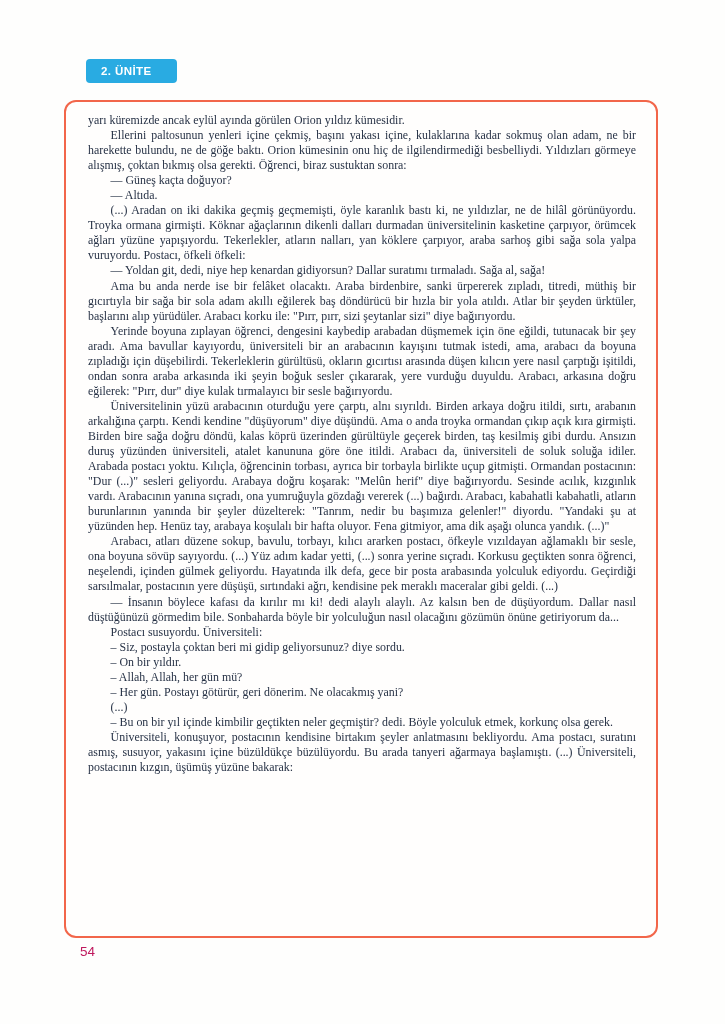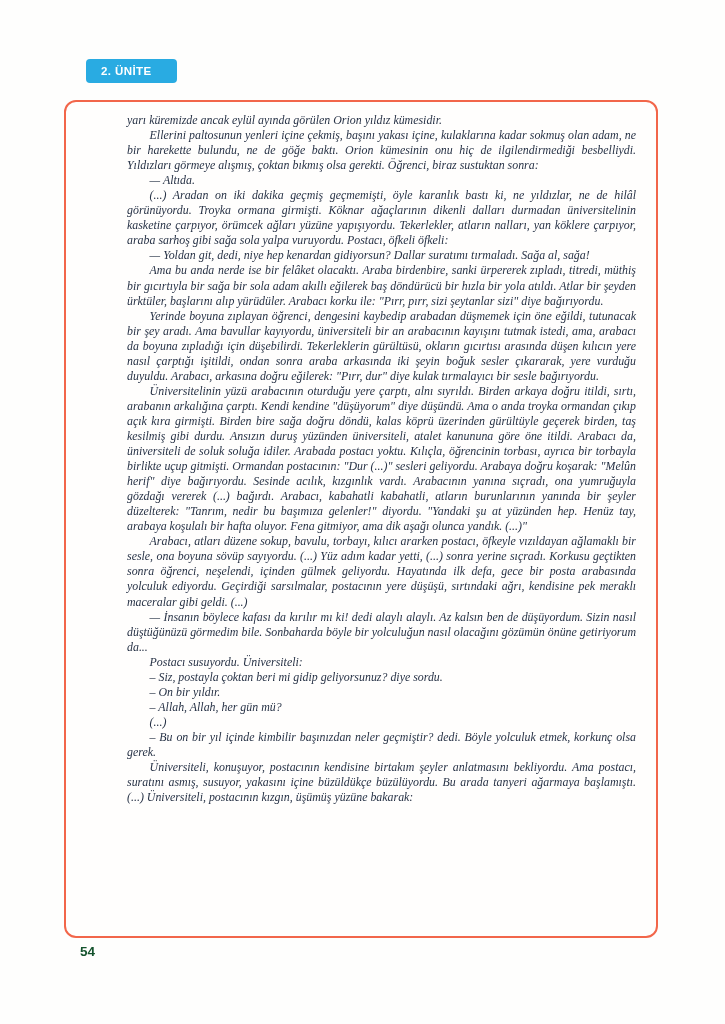--- a/index.html
+++ b/index.html
@@ -33,59 +33,59 @@
     border: 2px solid #f2664a;
     border-radius: 12px;
     background: #fffefd;
     box-sizing: border-box;
     padding: 11px 20px 10px 22px;
   }
   .body-text {
     color: #273246;
     font-size: 11.9px;
     line-height: 15.05px;
-    font-style: italic;
     text-align: justify;
-    margin-left: 39px;
   }
   .para { margin: 0; text-indent: 1.9em; }
   .para.noindent { text-indent: 0; }
   .page-number {
     position: absolute;
     left: 80px; top: 944px;
     font-family: "Liberation Sans", sans-serif;
-    font-weight: bold;
+    font-weight: normal;
     font-size: 13.5px;
-    color: #14532d;
+    color: #be185d;
   }
 </style>
 </head>
 <body>
 
 <div class="page">
 
   <div class="unit-badge">2. ÜNİTE</div>
 
   <div class="content-frame">
     <div class="body-text">
         <p class="para noindent">yarı küremizde ancak eylül ayında görülen Orion yıldız kümesidir.</p>
         <p class="para indent">Ellerini paltosunun yenleri içine çekmiş, başını yakası içine, kulaklarına kadar sokmuş olan adam, ne bir harekette bulundu, ne de göğe baktı. Orion kümesinin onu hiç de ilgilendirmediği besbelliydi. Yıldızları görmeye alışmış, çoktan bıkmış olsa gerekti. Öğrenci, biraz sustuktan sonra:</p>
+        <p class="para indent">— Güneş kaçta doğuyor?</p>
         <p class="para indent">— Altıda.</p>
         <p class="para indent">(...) Aradan on iki dakika geçmiş geçmemişti, öyle karanlık bastı ki, ne yıldızlar, ne de hilâl görünüyordu. Troyka ormana girmişti. Köknar ağaçlarının dikenli dalları durmadan üniversitelinin kasketine çarpıyor, örümcek ağları yüzüne yapışıyordu. Tekerlekler, atların nalları, yan köklere çarpıyor, araba sarhoş gibi sağa sola yalpa vuruyordu. Postacı, öfkeli öfkeli:</p>
         <p class="para indent">— Yoldan git, dedi, niye hep kenardan gidiyorsun? Dallar suratımı tırmaladı. Sağa al, sağa!</p>
         <p class="para indent">Ama bu anda nerde ise bir felâket olacaktı. Araba birdenbire, sanki ürpererek zıpladı, titredi, müthiş bir gıcırtıyla bir sağa bir sola adam akıllı eğilerek baş döndürücü bir hızla bir yola atıldı. Atlar bir şeyden ürktüler, başlarını alıp yürüdüler. Arabacı korku ile: "Pırr, pırr, sizi şeytanlar sizi" diye bağırıyordu.</p>
         <p class="para indent">Yerinde boyuna zıplayan öğrenci, dengesini kaybedip arabadan düşmemek için öne eğildi, tutunacak bir şey aradı. Ama bavullar kayıyordu, üniversiteli bir an arabacının kayışını tutmak istedi, ama, arabacı da boyuna zıpladığı için düşebilirdi. Tekerleklerin gürültüsü, okların gıcırtısı arasında düşen kılıcın yere nasıl çarptığı işitildi, ondan sonra araba arkasında iki şeyin boğuk sesler çıkararak, yere vurduğu duyuldu. Arabacı, arkasına doğru eğilerek: "Pırr, dur" diye kulak tırmalayıcı bir sesle bağırıyordu.</p>
         <p class="para indent">Üniversitelinin yüzü arabacının oturduğu yere çarptı, alnı sıyrıldı. Birden arkaya doğru itildi, sırtı, arabanın arkalığına çarptı. Kendi kendine "düşüyorum" diye düşündü. Ama o anda troyka ormandan çıkıp açık kıra girmişti. Birden bire sağa doğru döndü, kalas köprü üzerinden gürültüyle geçerek birden, taş kesilmiş gibi durdu. Ansızın duruş yüzünden üniversiteli, atalet kanununa göre öne itildi. Arabacı da, üniversiteli de soluk soluğa idiler. Arabada postacı yoktu. Kılıçla, öğrencinin torbası, ayrıca bir torbayla birlikte uçup gitmişti. Ormandan postacının: "Dur (...)" sesleri geliyordu. Arabaya doğru koşarak: "Melûn herif" diye bağırıyordu. Sesinde acılık, kızgınlık vardı. Arabacının yanına sıçradı, ona yumruğuyla gözdağı vererek (...) bağırdı. Arabacı, kabahatli kabahatli, atların burunlarının yanında bir şeyler düzelterek: "Tanrım, nedir bu başımıza gelenler!" diyordu. "Yandaki şu at yüzünden hep. Henüz tay, arabaya koşulalı bir hafta oluyor. Fena gitmiyor, ama dik aşağı olunca yandık. (...)"</p>
         <p class="para indent">Arabacı, atları düzene sokup, bavulu, torbayı, kılıcı ararken postacı, öfkeyle vızıldayan ağlamaklı bir sesle, ona boyuna sövüp sayıyordu. (...) Yüz adım kadar yetti, (...) sonra yerine sıçradı. Korkusu geçtikten sonra öğrenci, neşelendi, içinden gülmek geliyordu. Hayatında ilk defa, gece bir posta arabasında yolculuk ediyordu. Geçirdiği sarsılmalar, postacının yere düşüşü, sırtındaki ağrı, kendisine pek meraklı maceralar gibi geldi. (...)</p>
-        <p class="para indent">— İnsanın böylece kafası da kırılır mı ki! dedi alaylı alaylı. Az kalsın ben de düşüyordum. Sizin nasıl düştüğünüzü görmedim bile. Sonbaharda böyle bir yolculuğun nasıl olacağını gözümün önüne getiriyorum da...</p>
+        <p class="para indent">— İnsanın böylece kafası da kırılır mı ki! dedi alaylı alaylı. Az kalsın ben de düşüyordum. Dallar nasıl düştüğünüzü görmedim bile. Sonbaharda böyle bir yolculuğun nasıl olacağını gözümün önüne getiriyorum da...</p>
         <p class="para indent">Postacı susuyordu. Üniversiteli:</p>
         <p class="para indent">– Siz, postayla çoktan beri mi gidip geliyorsunuz? diye sordu.</p>
         <p class="para indent">– On bir yıldır.</p>
         <p class="para indent">– Allah, Allah, her gün mü?</p>
+        <p class="para indent">– Her gün. Postayı götürür, geri dönerim. Ne olacakmış yani?</p>
         <p class="para indent">(...)</p>
-        <p class="para indent">– Bu on bir yıl içinde kimbilir başınızdan neler geçmiştir? dedi. Böyle yolculuk etmek, korkunç olsa gerek.</p>
+        <p class="para indent">– Bu on bir yıl içinde kimbilir geçtikten neler geçmiştir? dedi. Böyle yolculuk etmek, korkunç olsa gerek.</p>
         <p class="para indent">Üniversiteli, konuşuyor, postacının kendisine birtakım şeyler anlatmasını bekliyordu. Ama postacı, suratını asmış, susuyor, yakasını içine büzüldükçe büzülüyordu. Bu arada tanyeri ağarmaya başlamıştı. (...) Üniversiteli, postacının kızgın, üşümüş yüzüne bakarak:</p>
       </div>
   </div>
 
   <div class="page-number">54</div>
 
 </div>
 
 </body></html>

